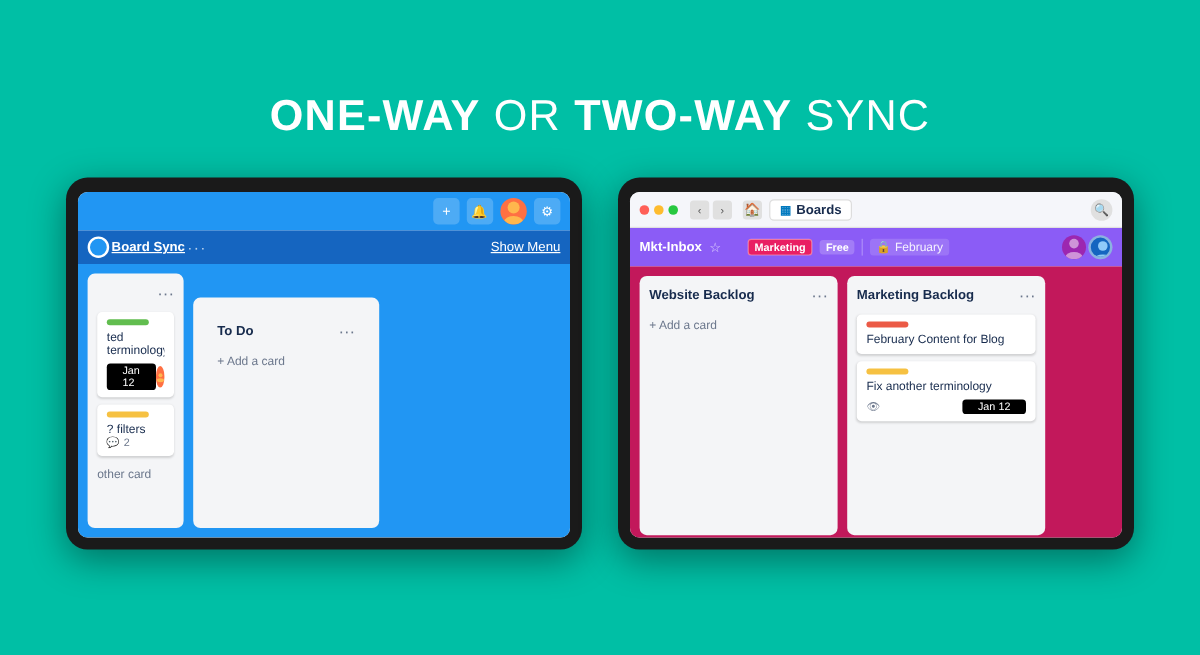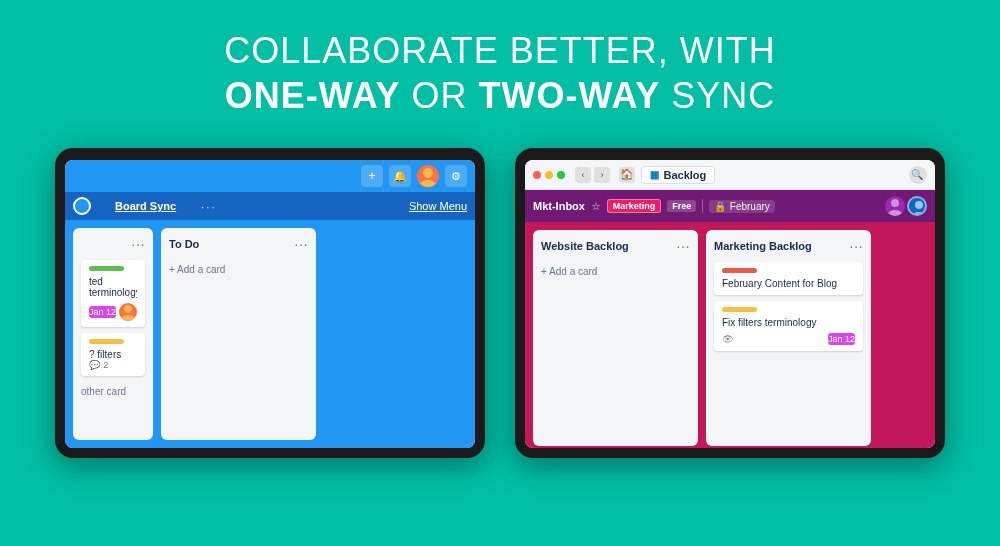--- a/index.html
+++ b/index.html
@@ -92,21 +92,21 @@
       font-size: 9px;
       overflow: hidden;
     }
 
     .board-subbar {
       background: rgba(0,0,0,0.15);
       background: #1565C0;
       padding: 4px 8px;
       display: flex;
       align-items: center;
-      gap: 24px;
+      gap: 2px;
       height: 28px;
     }
     .board-icon-circle {
       width: 18px;
       height: 18px;
       border-radius: 50%;
       background: #2196F3;
       border: 2px solid white;
       display: flex;
       align-items: center;
@@ -138,24 +138,25 @@
       gap: 8px;
       padding: 8px;
       height: calc(100% - 60px);
       overflow: hidden;
     }
 
     
     .card-column {
       background: #f4f5f7;
       border-radius: 6px;
-      padding: 8px;
+      padding: 20px;
       width: 155px;
       min-width: 155px;
       flex-shrink: 0;
+      margin-top: 20px;
     }
     .card-column-partial {
       background: #f4f5f7;
       border-radius: 6px;
       padding: 8px;
       width: 80px;
       min-width: 80px;
       flex-shrink: 0;
       overflow: hidden;
     }
@@ -196,24 +197,24 @@
     .label-yellow { background: #f6c142; }
     .label-red { background: #eb5a46; }
 
     .card-meta {
       display: flex;
       align-items: center;
       justify-content: space-between;
       margin-top: 5px;
     }
     .card-date {
-      background: #d946ef;
+      background: #000000;
       color: white;
       font-size: 9px;
-      padding: 1px 0;
+      padding: 1px 13px;
       border-radius: 3px;
     }
     .mini-avatar {
       width: 18px;
       height: 18px;
       border-radius: 50%;
       background: #ff7043;
       display: flex;
       align-items: center;
       justify-content: center;
@@ -305,21 +306,21 @@
       height: 18px;
       display: flex;
       align-items: center;
       justify-content: center;
       font-size: 10px;
       color: #555;
       margin-left: auto;
     }
 
     .mkt-board-bar {
-      background: #701a75;
+      background: #8b5cf6;
       padding: 16px 8px;
       display: flex;
       align-items: center;
       gap: 6px;
       height: 26px;
     }
     .mkt-board-name {
       color: white;
       font-size: 11px;
       font-weight: 700;
@@ -328,21 +329,21 @@
       color: rgba(255,255,255,0.7);
       font-size: 11px;
       cursor: pointer;
     }
     .badge {
       border-radius: 3px;
       font-size: 9px;
       padding: 1px 5px;
       font-weight: 600;
     }
-    .badge-pink { background: #e91e63; color: white; border: 1px solid rgba(255,255,255,0.4); }
+    .badge-pink { background: #e91e63; color: white; border: 1px solid rgba(255,255,255,0.4); margin-left: 16px; }
     .badge-free { background: rgba(255,255,255,0.2); color: white; }
     .divider-v {
       width: 1px;
       height: 14px;
       background: rgba(255,255,255,0.3);
     }
     .private-btn {
       display: flex;
       align-items: center;
       gap: 3px;
@@ -385,21 +386,21 @@
       min-width: 165px;
     }
 
     .eye-icon { font-size: 9px; color: #6b778c; }
   </style>
 </head>
 <body>
 
 <div class="hero">
   <h1>
-    <span>COLLABORATE BETTER, WITH</span><br>
+    <br>
     <strong>ONE-WAY</strong><span> OR </span><strong>TWO-WAY</strong><span> SYNC</span>
   </h1>
 </div>
 
 <div class="devices-row">
 
   <div class="tablet">
     <div class="tablet-screen">
 
       <div class="trello-toolbar">
@@ -480,21 +481,21 @@
           <div class="tl tl-yellow"></div>
           <div class="tl tl-green"></div>
         </div>
         <div class="nav-icons">
           <div class="nav-btn">‹</div>
           <div class="nav-btn">›</div>
         </div>
         <div class="nav-btn" style="font-size:11px;margin-left:3px;">🏠</div>
         <div class="boards-tab">
           <span class="boards-icon">▦</span>
-          <span>Backlog</span>
+          <span>Boards</span>
         </div>
         <div class="search-icon-box">🔍</div>
       </div>
 
       <div class="mkt-board-bar">
         <span class="mkt-board-name">Mkt-Inbox</span>
         <span class="star-icon">☆</span>
         <span class="badge badge-pink">Marketing</span>
         <span class="badge badge-free">Free</span>
         <div class="divider-v"></div>
@@ -532,21 +533,21 @@
           <div class="col-header">
             <span class="col-title">Marketing Backlog</span>
             <span class="col-more">···</span>
           </div>
           <div class="card">
             <div class="card-label label-red"></div>
             <div style="font-size:10px;color:#172b4d;">February Content for Blog</div>
           </div>
           <div class="card">
             <div class="card-label label-yellow"></div>
-            <div style="font-size:10px;color:#172b4d;">Fix filters terminology</div>
+            <div style="font-size:10px;color:#172b4d;">Fix another terminology</div>
             <div class="card-meta">
               <span class="eye-icon">👁</span>
               <span class="card-date">Jan 12</span>
             </div>
           </div>
         </div>
       </div>
     </div>
   </div>
 

